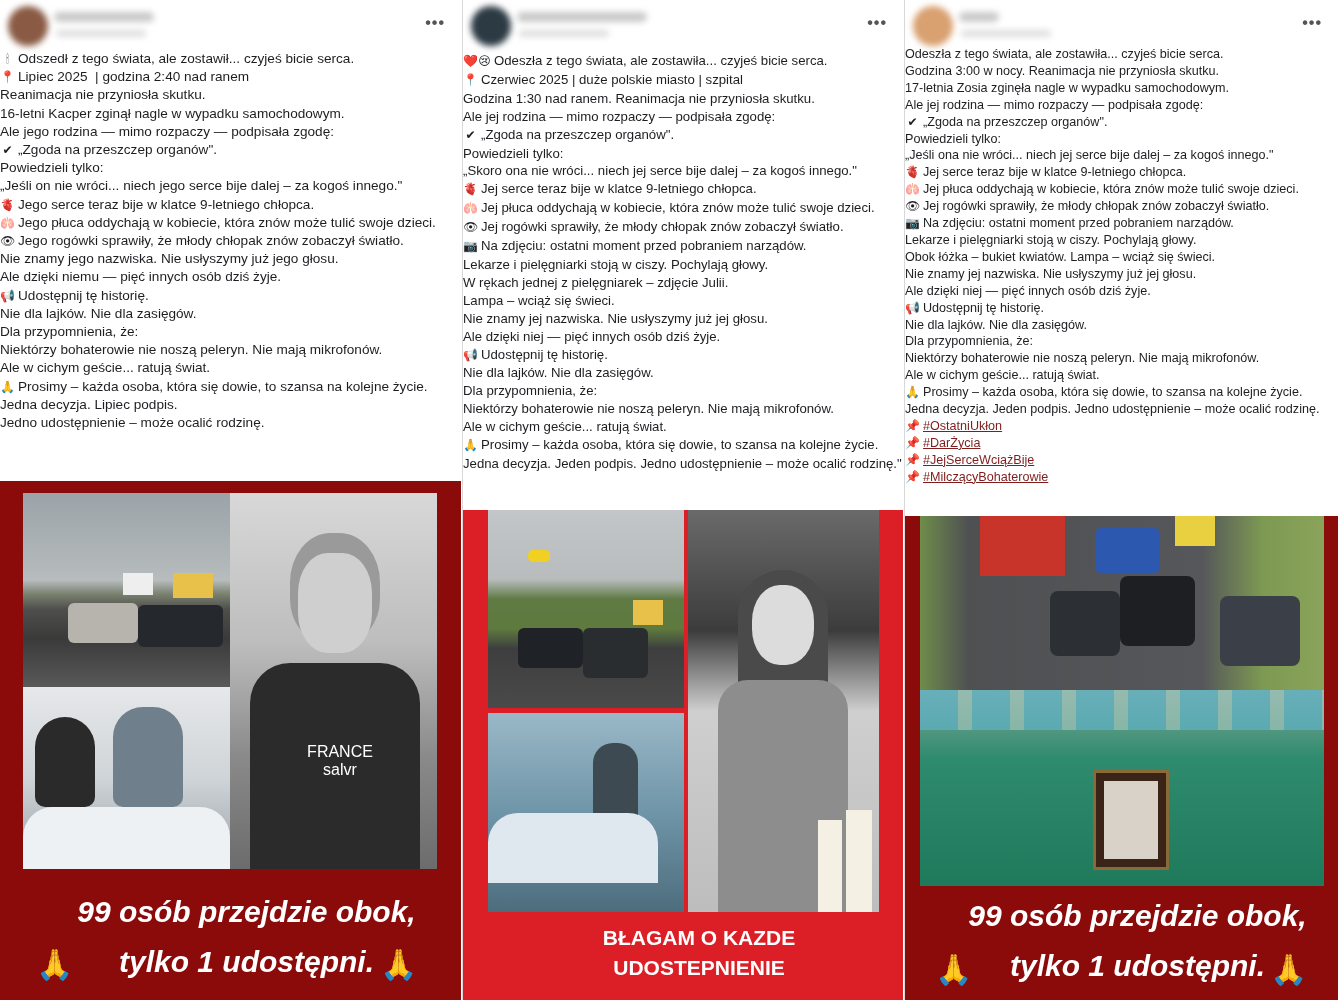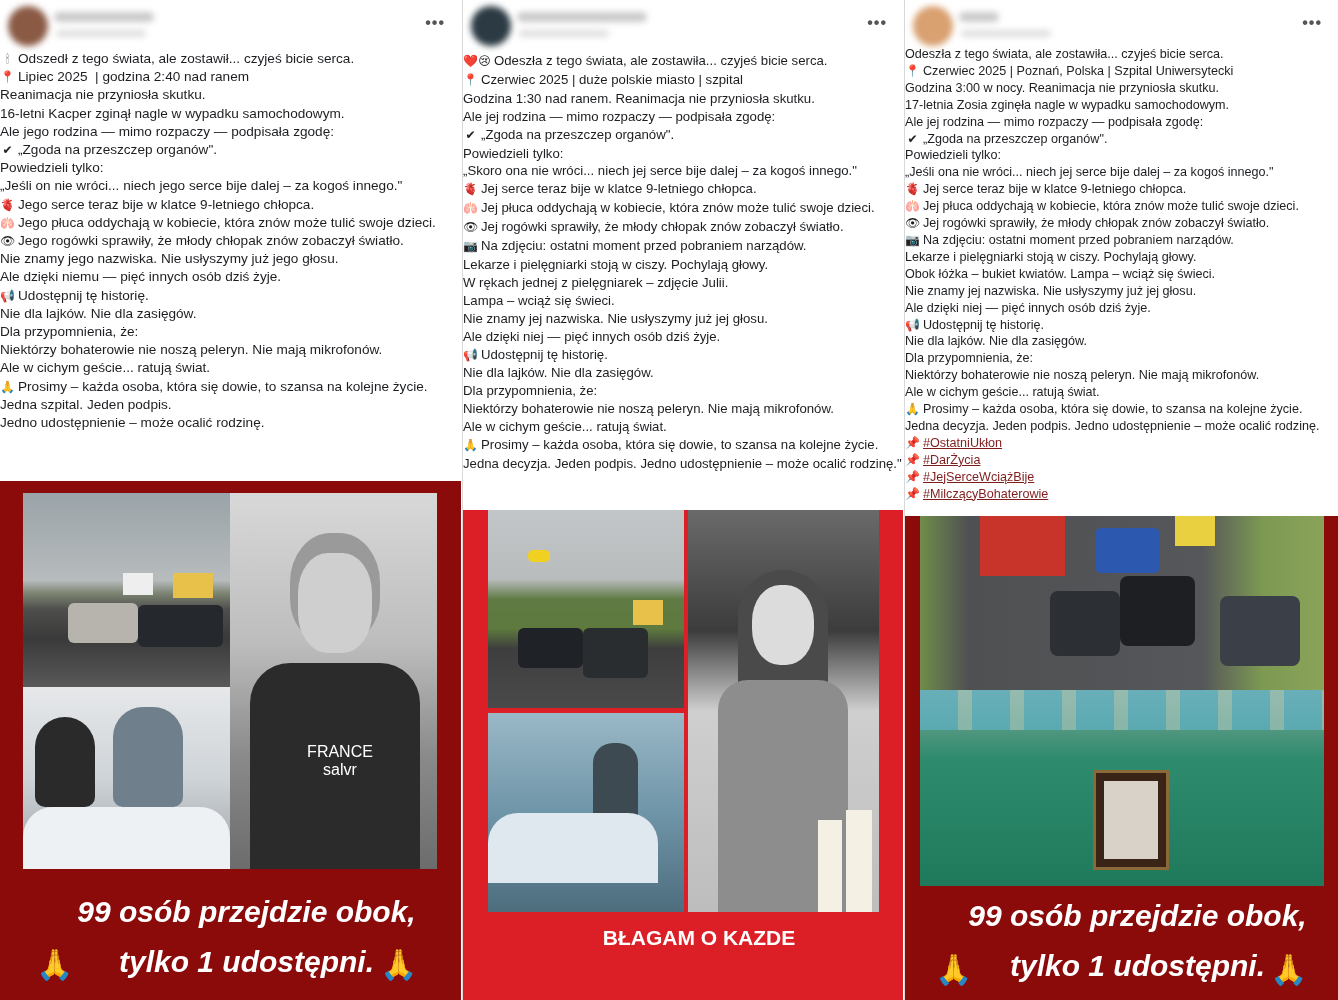--- a/index.html
+++ b/index.html
@@ -61,21 +61,21 @@
         <div class="line"><span class="ico">🫁</span><span>Jego płuca oddychają w kobiecie, która znów może tulić swoje dzieci.</span></div>
         <div class="line"><span class="ico">👁</span><span>Jego rogówki sprawiły, że młody chłopak znów zobaczył światło.</span></div>
         <div class="line"><span>Nie znamy jego nazwiska. Nie usłyszymy już jego głosu.</span></div>
         <div class="line"><span>Ale dzięki niemu — pięć innych osób dziś żyje.</span></div>
         <div class="line"><span class="ico">📢</span><span>Udostępnij tę historię.</span></div>
         <div class="line"><span>Nie dla lajków. Nie dla zasięgów.</span></div>
         <div class="line"><span>Dla przypomnienia, że:</span></div>
         <div class="line"><span>Niektórzy bohaterowie nie noszą peleryn. Nie mają mikrofonów.</span></div>
         <div class="line"><span>Ale w cichym geście... ratują świat.</span></div>
         <div class="line"><span class="ico">🙏</span><span>Prosimy – każda osoba, która się dowie, to szansa na kolejne życie.</span></div>
-        <div class="line"><span>Jedna szpital. Jeden podpis.</span></div>
+        <div class="line"><span>Jedna decyzja. Lipiec podpis.</span></div>
         <div class="line"><span>Jedno udostępnienie – może ocalić rodzinę.</span></div>
       </div>
     <div class="img-block">
       <div class="photo" style="left:23px;top:12px;width:207px;height:194px;background:linear-gradient(180deg,#9aa3a8 0%,#b7bcbd 45%,#7a8270 52%,#4e4e4c 60%,#3a3a3a 75%,#595959 100%);">
         <div style="position:absolute;left:45px;top:110px;width:70px;height:40px;background:#b7b4ad;border-radius:6px;"></div>
         <div style="position:absolute;left:115px;top:112px;width:85px;height:42px;background:#25282c;border-radius:6px;"></div>
         <div style="position:absolute;left:150px;top:80px;width:40px;height:25px;background:#e8c14a;"></div>
         <div style="position:absolute;left:100px;top:80px;width:30px;height:22px;background:#eee;"></div>
       </div>
       <div class="photo" style="left:230px;top:12px;width:207px;height:376px;background:linear-gradient(180deg,#d8d8d8 0%,#bdbdbd 40%,#8a8a8a 70%,#6c6c6c 100%);">
@@ -140,33 +140,33 @@
         <div style="position:absolute;left:64px;top:75px;width:62px;height:80px;background:#dcdcdc;border-radius:45%;"></div>
         <div style="position:absolute;left:30px;top:170px;width:130px;height:232px;background:#8d8d8d;border-radius:30px 30px 0 0;"></div>
         <div style="position:absolute;left:130px;top:310px;width:24px;height:92px;background:#f5f0e4;"></div>
         <div style="position:absolute;left:158px;top:300px;width:26px;height:102px;background:#f5f0e4;"></div>
       </div>
       <div class="photo" style="left:25px;top:203px;width:196px;height:199px;background:linear-gradient(180deg,#9ab8c7 0%,#6f95a8 50%,#4d6d7d 100%);">
         <div style="position:absolute;left:105px;top:30px;width:45px;height:90px;background:#3d4a52;border-radius:20px 20px 5px 5px;"></div>
         <div style="position:absolute;left:0;top:100px;width:170px;height:70px;background:#dfe8ee;border-radius:30px 30px 0 0;"></div>
       </div>
       <div class="banner banner-caps" style="top:412px;">BŁAGAM O KAZDE</div>
+      <div class="banner banner-caps" style="top:442px;">UDOSTEPNIENIE</div>
     </div>
   </div>
 
   <div class="post p3">
     <div class="header" style="height:46px;">
       <div class="avatar" style="background:#d9a070;"></div>
       <div class="name-blur" style="width:40px;"></div>
       <div class="meta-blur"></div>
       <div class="more">•••</div>
     </div>
     <div class="body" id="body-2">
         <div class="line"><span>Odeszła z tego świata, ale zostawiła... czyjeś bicie serca.</span></div>
-        <div class="line"><span class="ico">📍</span><span>Czerwiec 2025 | Poznań, Polska | Szpital Uniwersytecki</span></div>
         <div class="line"><span>Godzina 3:00 w nocy. Reanimacja nie przyniosła skutku.</span></div>
         <div class="line"><span>17-letnia Zosia zginęła nagle w wypadku samochodowym.</span></div>
         <div class="line"><span>Ale jej rodzina — mimo rozpaczy — podpisała zgodę:</span></div>
         <div class="line"><span class="ico">✔</span><span>„Zgoda na przeszczep organów".</span></div>
         <div class="line"><span>Powiedzieli tylko:</span></div>
         <div class="line"><span>„Jeśli ona nie wróci... niech jej serce bije dalej – za kogoś innego."</span></div>
         <div class="line"><span class="ico">🫀</span><span>Jej serce teraz bije w klatce 9-letniego chłopca.</span></div>
         <div class="line"><span class="ico">🫁</span><span>Jej płuca oddychają w kobiecie, która znów może tulić swoje dzieci.</span></div>
         <div class="line"><span class="ico">👁</span><span>Jej rogówki sprawiły, że młody chłopak znów zobaczył światło.</span></div>
         <div class="line"><span class="ico">📷</span><span>Na zdjęciu: ostatni moment przed pobraniem narządów.</span></div>

